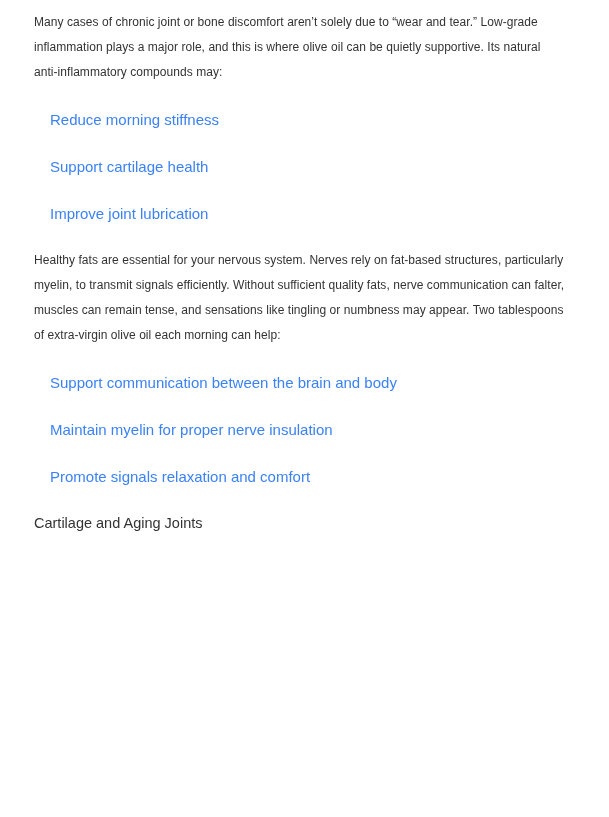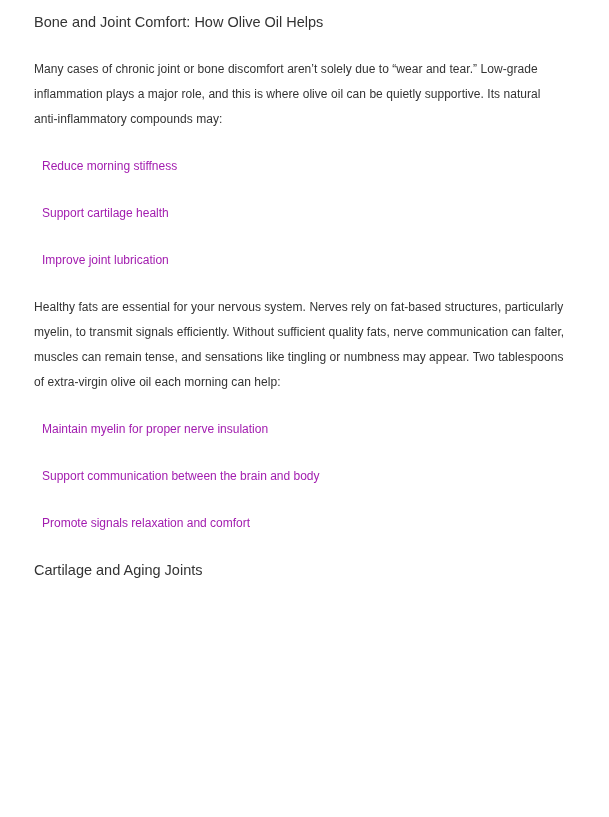--- a/index.html
+++ b/index.html
@@ -28,34 +28,33 @@
     letter-spacing: 0.05px;
   }
   .heading {
     font-size: 14.5px;
     line-height: 25px;
     margin: 0 0 22px 0;
     color: #333333;
     font-weight: 400;
   }
   .list-item {
-    font-size: 12px;
+    font-size: 15px;
     line-height: 25px;
-    margin: 0 0 22px 8px;
-    color: #a21caf;
+    margin: 0 0 22px 16px;
+    color: #3b82f6;
     font-weight: 400;
   }
 </style>
 </head>
 <body>
 
 <div class="article" id="article">
-    <p class="heading">Bone and Joint Comfort: How Olive Oil Helps</p>
     <p class="para">Many cases of chronic joint or bone discomfort aren’t solely due to “wear and tear.” Low-grade inflammation plays a major role, and this is where olive oil can be quietly supportive. Its natural anti-inflammatory compounds may:</p>
     <p class="list-item">Reduce morning stiffness</p>
     <p class="list-item">Support cartilage health</p>
     <p class="list-item">Improve joint lubrication</p>
     <p class="para">Healthy fats are essential for your nervous system. Nerves rely on fat-based structures, particularly myelin, to transmit signals efficiently. Without sufficient quality fats, nerve communication can falter, muscles can remain tense, and sensations like tingling or numbness may appear. Two tablespoons of extra-virgin olive oil each morning can help:</p>
+    <p class="list-item">Support communication between the brain and body</p>
     <p class="list-item">Maintain myelin for proper nerve insulation</p>
-    <p class="list-item">Support communication between the brain and body</p>
     <p class="list-item">Promote signals relaxation and comfort</p>
     <p class="heading">Cartilage and Aging Joints</p>
   </div>
 
 </body></html>

